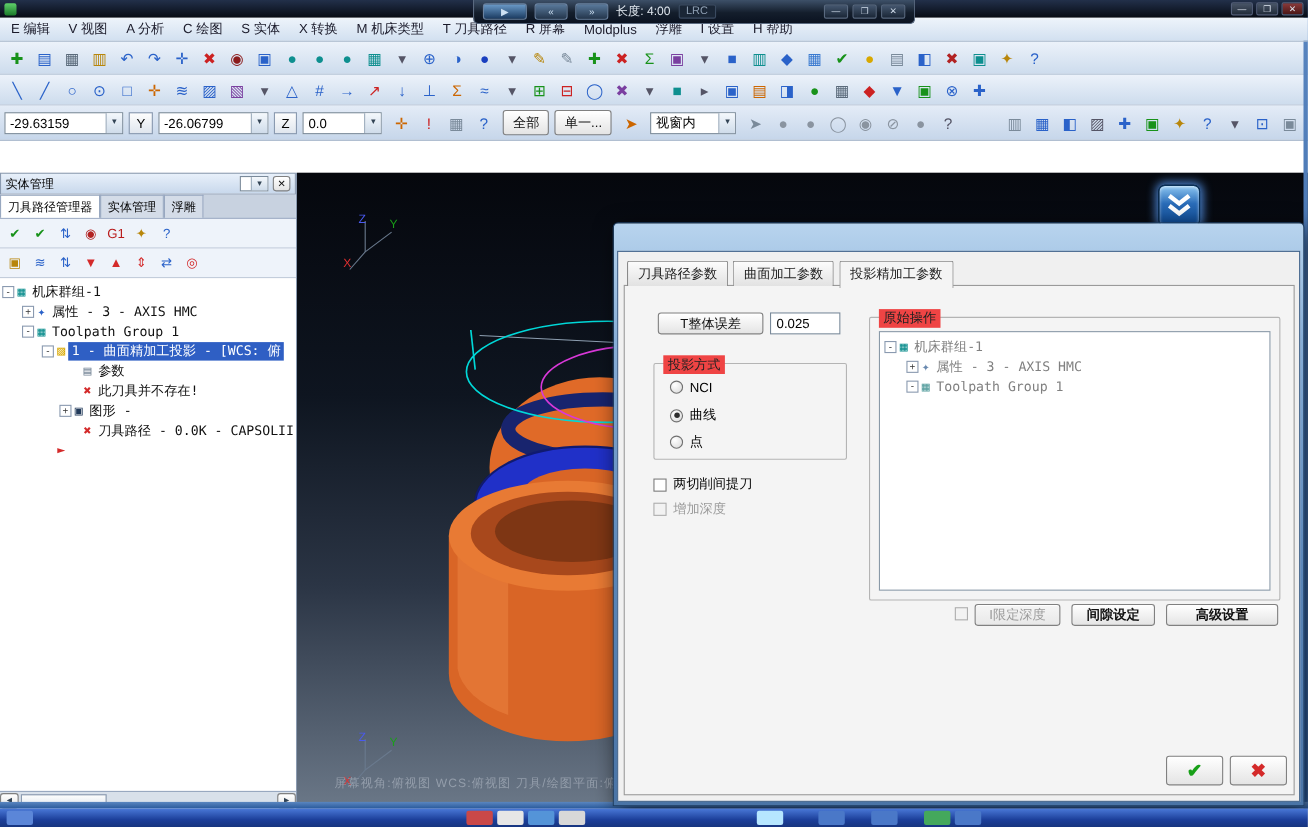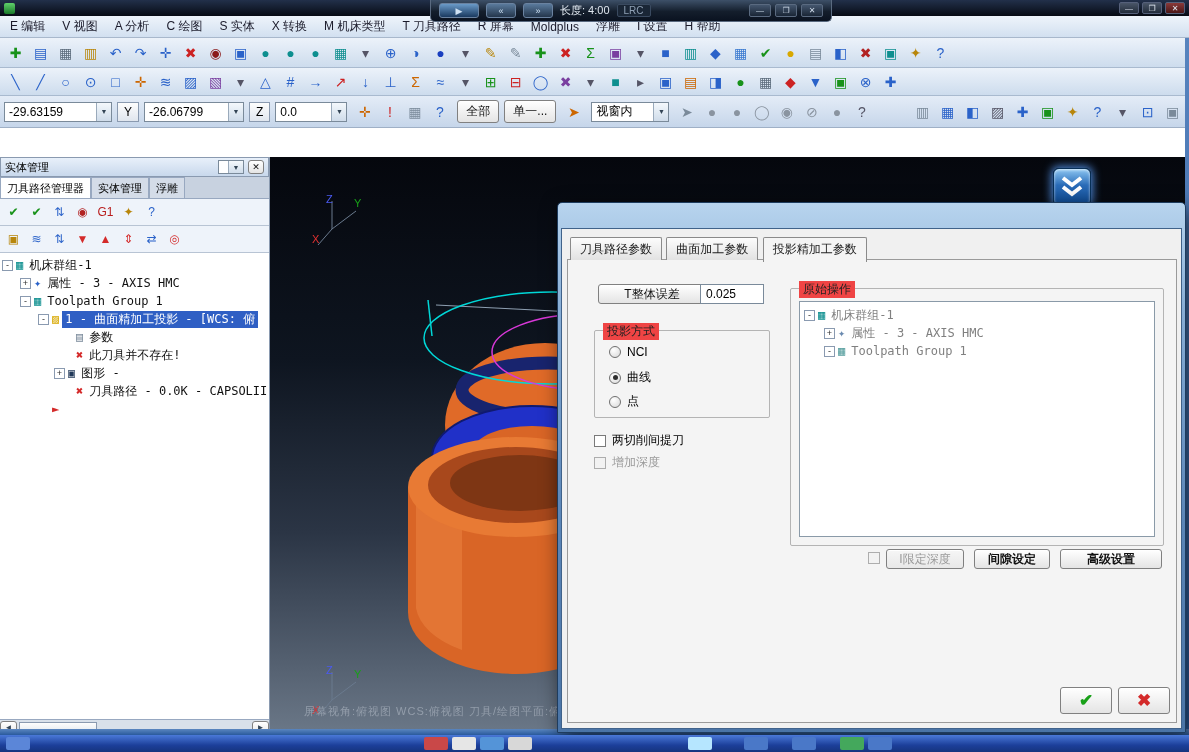--- a/index.html
+++ b/index.html
@@ -75,21 +75,21 @@
   .vstatus { position:absolute; left:34px; bottom:16px; color:#939daa; font-size:11px; letter-spacing:1px; white-space:nowrap; }
 
   
   .dialog { position:absolute; left:557px; top:202px; width:629px; height:531px; background:linear-gradient(180deg,#b8d4ee,#88aed6 20%,#5b86b8 60%,#4a74a6); border:1px solid #1e3c5e; border-radius:5px 5px 0 0; box-shadow:4px 6px 20px rgba(0,0,0,.65); padding:3px; z-index:40; }
   .dtitle { height:22px; line-height:22px; padding-left:6px; color:#0c1c30; font-size:12px; }
   .dcontent { position:absolute; left:3px; right:3px; top:25px; bottom:3px; background:#f0f0f0; border:1px solid #40628a; }
   .dtabs { position:absolute; left:8px; top:8px; z-index:2; }
   .dtab { display:inline-block; padding:3px 9px 2px; background:linear-gradient(#fcfcfc,#e2e2e2); border:1px solid #8a8a8a; border-bottom:none; border-radius:2px 2px 0 0; margin-right:1px; color:#222; }
   .dtab.active { background:#f4f4f4; padding-bottom:4px; }
   .dpage { position:absolute; left:5px; right:4px; top:30px; bottom:5px; background:#f4f4f4; border:1px solid #9a9a9a; }
-  .tolbtn { position:absolute; left:30px; top:24px; width:108px; height:20px; }
+  .tolbtn { position:absolute; left:30px; top:24px; width:96px; height:20px; }
   .tolval { position:absolute; left:132px; top:24px; width:64px; height:20px; background:#fff; border:1px solid #7a8a9a; line-height:18px; padding-left:5px; }
   .group { position:absolute; border:1px solid #b4b4b4; border-radius:2px; }
   .g1 { left:26px; top:70px; width:176px; height:88px; }
   .g2 { left:222px; top:28px; width:374px; height:258px; }
   .glabel { position:absolute; top:-8px; left:8px; background:#ef4444; padding:0 4px; color:#222; }
   .radiorow { position:absolute; left:14px; display:flex; align-items:center; gap:6px; }
   .r1 { top:14px; } .r2 { top:38px; } .r3 { top:62px; }
   .radio { width:12px; height:12px; border-radius:50%; border:1px solid #707070; background:radial-gradient(circle at 35% 30%,#fff,#d8d8d8); display:flex; align-items:center; justify-content:center; flex:none; }
   .radio.sel::after { content:""; width:5px; height:5px; border-radius:50%; background:#2d2d2d; }
   .chkrow { position:absolute; left:26px; display:flex; align-items:center; gap:6px; }

